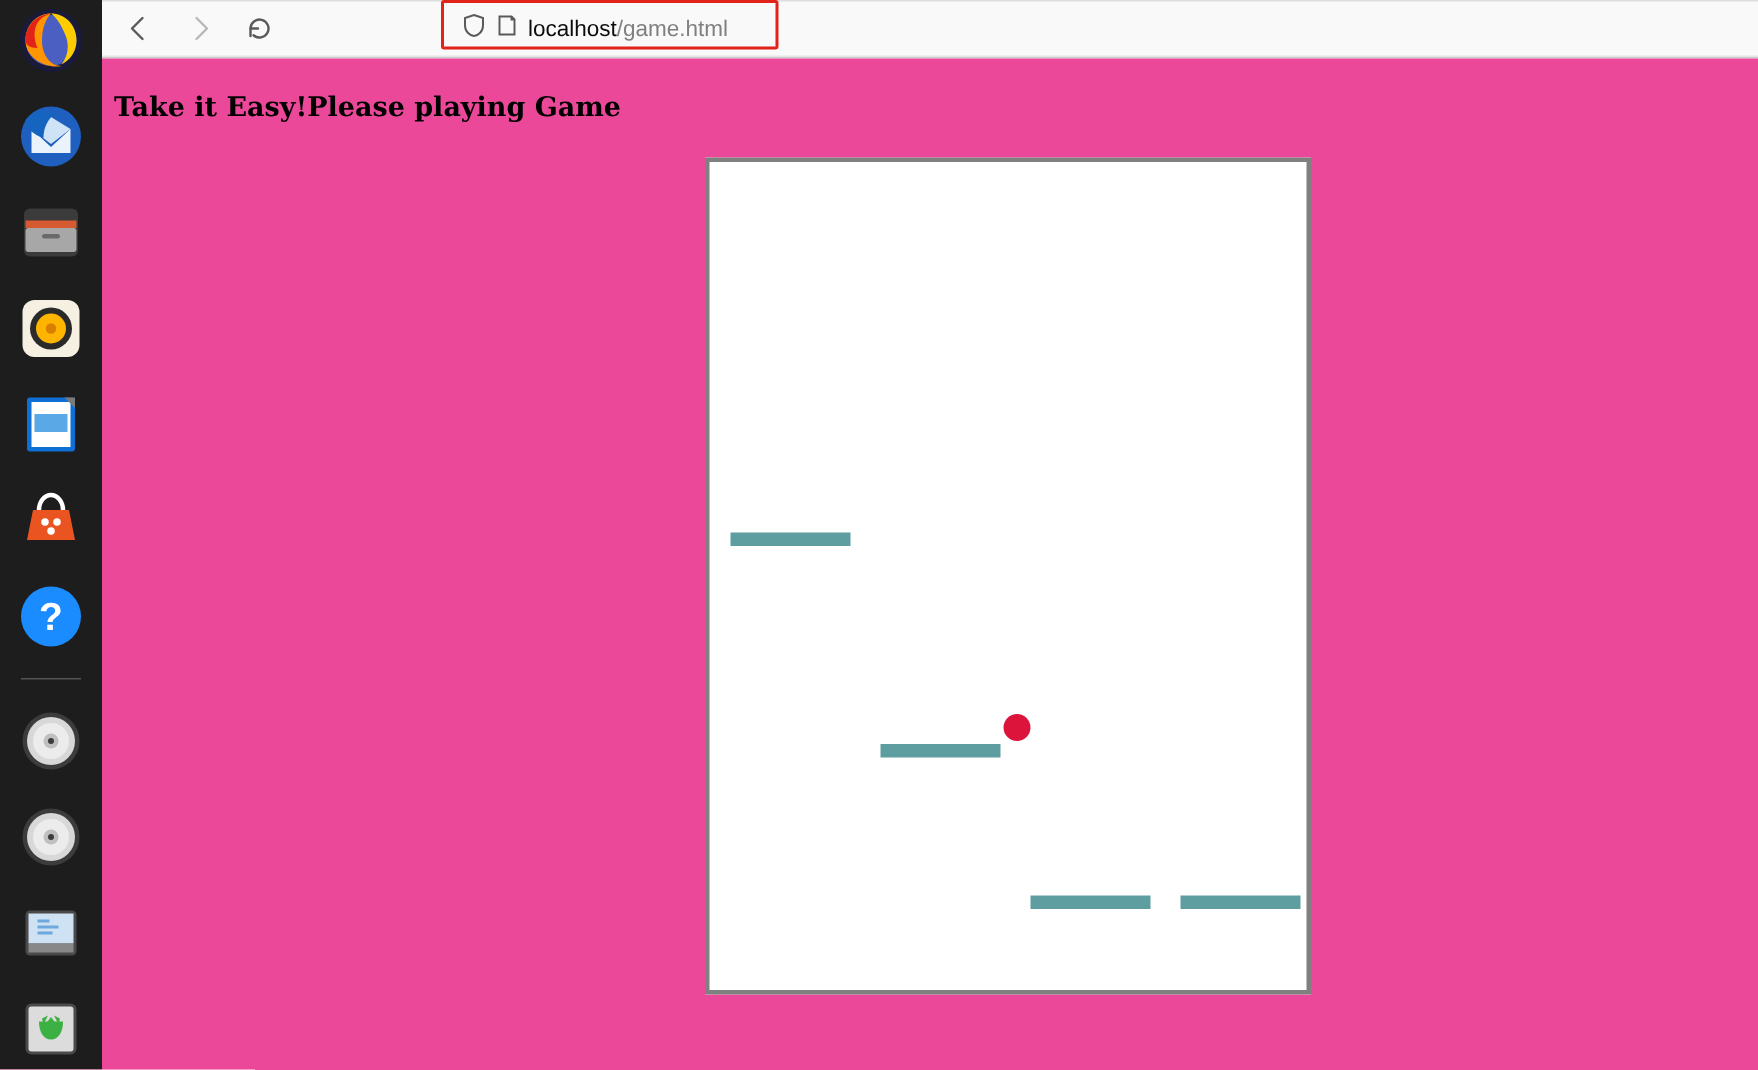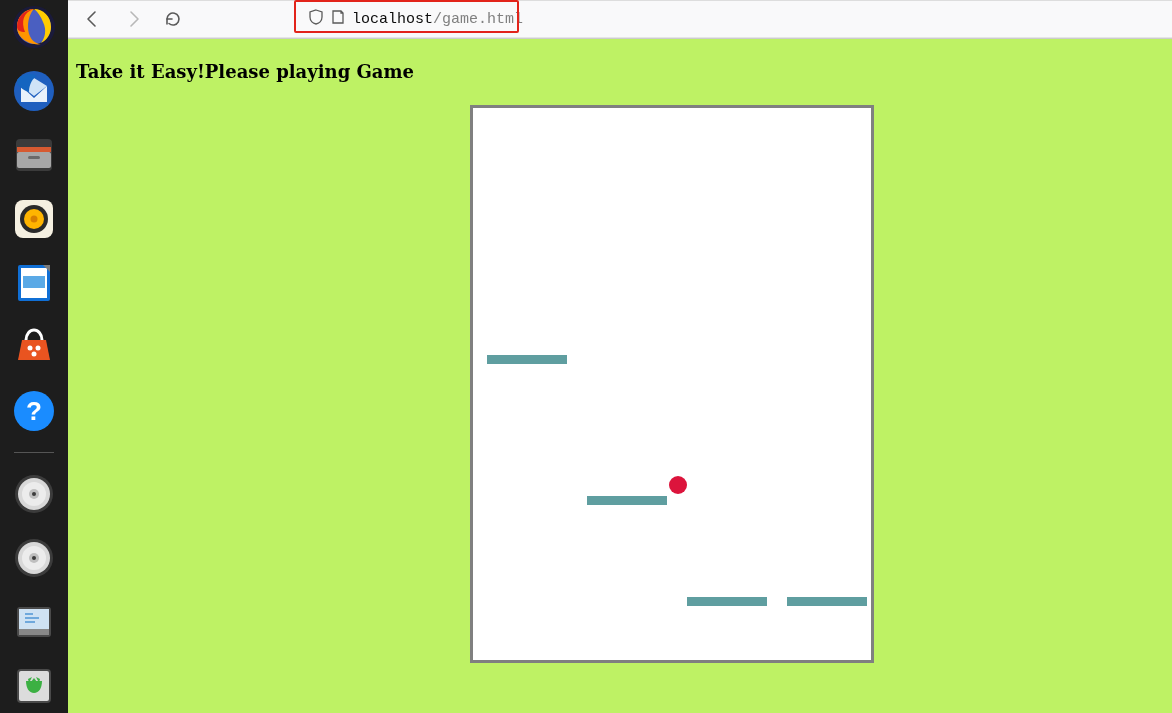--- a/index.html
+++ b/index.html
@@ -71,21 +71,21 @@
       align-items: center;
       justify-content: center;
     }
     .nav-icon.disabled { color: #b0b0b0; }
     .addressbar-wrap {
       display: flex;
       align-items: center;
       gap: 6px;
       position: relative;
       margin-left: 110px;
-      font-family: Liberation Mono, monospace;
+      font-family: Liberation Sans, sans-serif;
       font-size: 15px;
     }
     .highlight-box {
       position: absolute;
       left: -14px;
       top: -9px;
       width: 225px;
       height: 33px;
       border: 2px solid #e2231a;
       border-radius: 2px;
@@ -94,21 +94,21 @@
     .url-host { color: #0c0c0c; }
     .url-path { color: #808080; }
     .toolbar-bottom-border {
       height: 1px;
       background: #ccc;
     }
     
     .page {
       flex: 1;
       position: relative;
-      background: #bef264;
+      background: #ec4899;
     }
     .page-heading {
       font-weight: bold;
       font-size: 18px;
       margin: 22px 0 0 8px;
       font-family: "DejaVu Serif", Georgia, serif;
     }
     .score {
       position: absolute;
       top: 68px;

